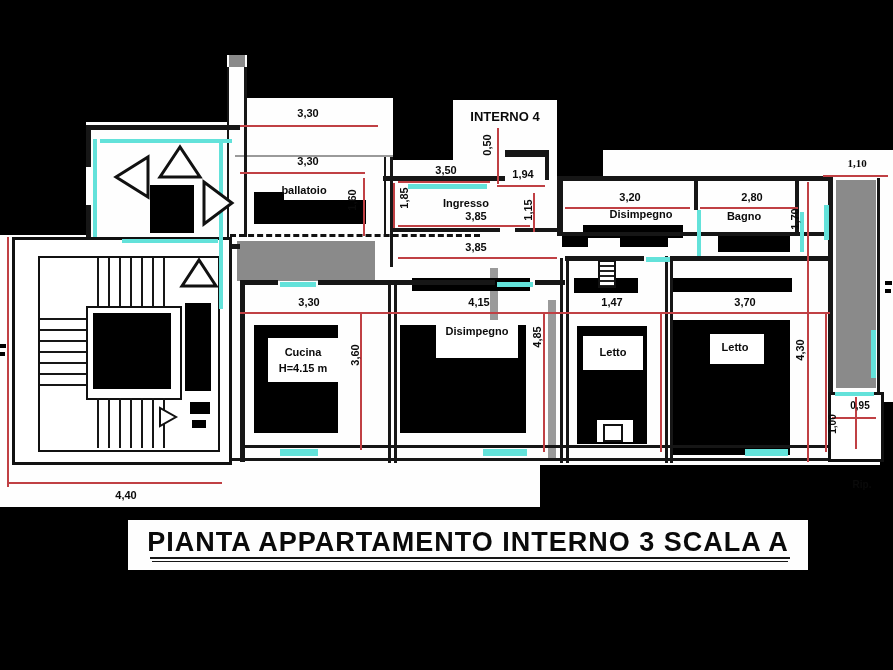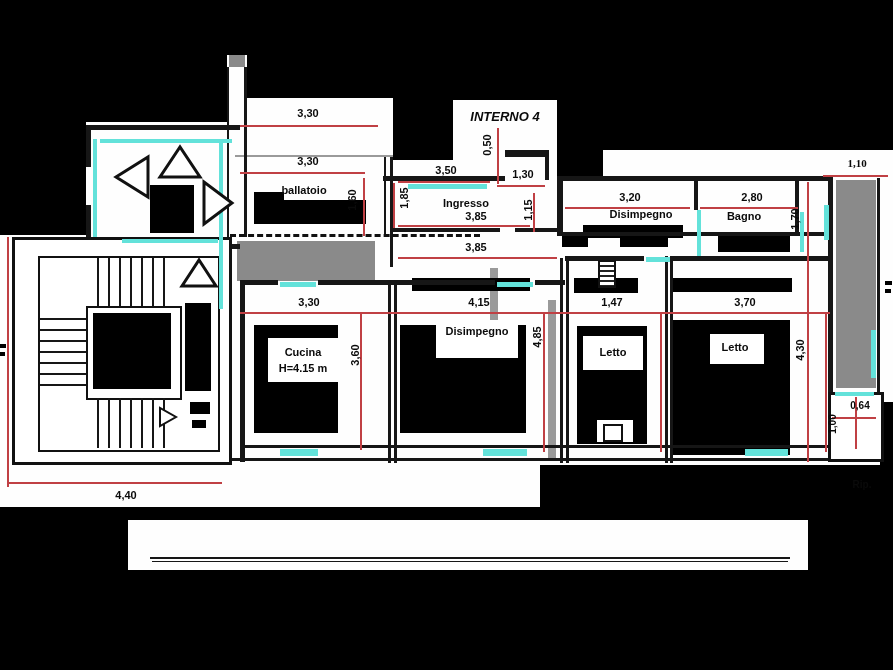--- a/index.html
+++ b/index.html
@@ -210,24 +210,24 @@
   <svg style="left:180px;top:258px;" width="38" height="30">
       <polygon points="2,28 36,28 19,2" fill="#fff" stroke="#111" stroke-width="3"></polygon>
     </svg>
   <svg style="left:158px;top:406px;" width="22" height="22">
       <polygon points="2,2 2,20 18,11" fill="#fff" stroke="#111" stroke-width="2"></polygon>
     </svg>
 
   <div class="txt" style="left:285px;top:106px;width:46px;height:14px;">3,30</div>
   <div class="txt" style="left:285px;top:154px;width:46px;height:14px;">3,30</div>
   <div class="txt rot" style="left:332px;top:193px;width:40px;height:14px;">1,60</div>
-  <div class="txt" style="left:455px;top:108px;width:100px;height:16px;font-size:13px;font-style:italic;">INTERNO 4</div>
+  <div class="txt" style="left:455px;top:108px;width:100px;height:16px;font-size:13px;">INTERNO 4</div>
   <div class="txt rot" style="left:467px;top:138px;width:40px;height:14px;">0,50</div>
   <div class="txt" style="left:424px;top:163px;width:44px;height:14px;">3,50</div>
-  <div class="txt" style="left:501px;top:167px;width:44px;height:14px;">1,30</div>
+  <div class="txt" style="left:501px;top:167px;width:44px;height:14px;">1,94</div>
   <div class="txt rot" style="left:384px;top:191px;width:40px;height:14px;">1,85</div>
   <div class="txt" style="left:440px;top:196px;width:52px;height:14px;">Ingresso</div>
   <div class="txt" style="left:454px;top:209px;width:44px;height:14px;">3,85</div>
   <div class="txt rot" style="left:508px;top:203px;width:40px;height:14px;">1,15</div>
   <div class="txt" style="left:454px;top:240px;width:44px;height:14px;">3,85</div>
   <div class="txt" style="left:272px;top:183px;width:64px;height:14px;">ballatoio</div>
   <div class="txt" style="left:608px;top:190px;width:44px;height:14px;">3,20</div>
   <div class="txt" style="left:605px;top:208px;width:72px;height:13px;">Disimpegno</div>
   <div class="txt" style="left:730px;top:190px;width:44px;height:14px;">2,80</div>
   <div class="txt" style="left:722px;top:210px;width:44px;height:13px;">Bagno</div>
@@ -239,21 +239,22 @@
   <div class="txt rot" style="left:335px;top:348px;width:40px;height:14px;">3,60</div>
   <div class="txt" style="left:456px;top:295px;width:46px;height:14px;">4,15</div>
   <div class="txt" style="left:446px;top:324px;width:62px;height:14px;">Disimpegno</div>
   <div class="txt rot" style="left:517px;top:330px;width:40px;height:14px;">4,85</div>
   <div class="txt" style="left:589px;top:295px;width:46px;height:14px;">1,47</div>
   <div class="txt" style="left:594px;top:345px;width:38px;height:14px;">Letto</div>
   <div class="txt" style="left:722px;top:295px;width:46px;height:14px;">3,70</div>
   <div class="txt" style="left:716px;top:340px;width:38px;height:14px;">Letto</div>
   <div class="txt rot" style="left:780px;top:343px;width:40px;height:14px;">4,30</div>
   <div class="txt" style="left:103px;top:488px;width:46px;height:14px;">4,40</div>
-  <div class="txt" style="left:840px;top:399px;width:40px;height:13px;font-size:10px;">0,64</div>
+  <div class="txt" style="left:840px;top:399px;width:40px;height:13px;font-size:10px;">0,95</div>
   <div class="txt rot" style="left:815px;top:418px;width:36px;height:12px;font-size:10px;">1,00</div>
   <div class="txt" style="left:848px;top:456px;width:28px;height:13px;font-size:10px;margin-top:22px;">Rip.</div>
 
   <div class="paper" style="left:128px;top:520px;width:680px;height:50px;"></div>
+  <div class="txt title" style="left:138px;top:526px;width:660px;height:32px;">PIANTA APPARTAMENTO INTERNO 3 SCALA A</div>
   <div class="wall" style="left:150px;top:557px;width:640px;height:2px;"></div>
   <div class="wall" style="left:152px;top:561px;width:636px;height:1px;"></div>
 
 </div>
 
 </body></html>

